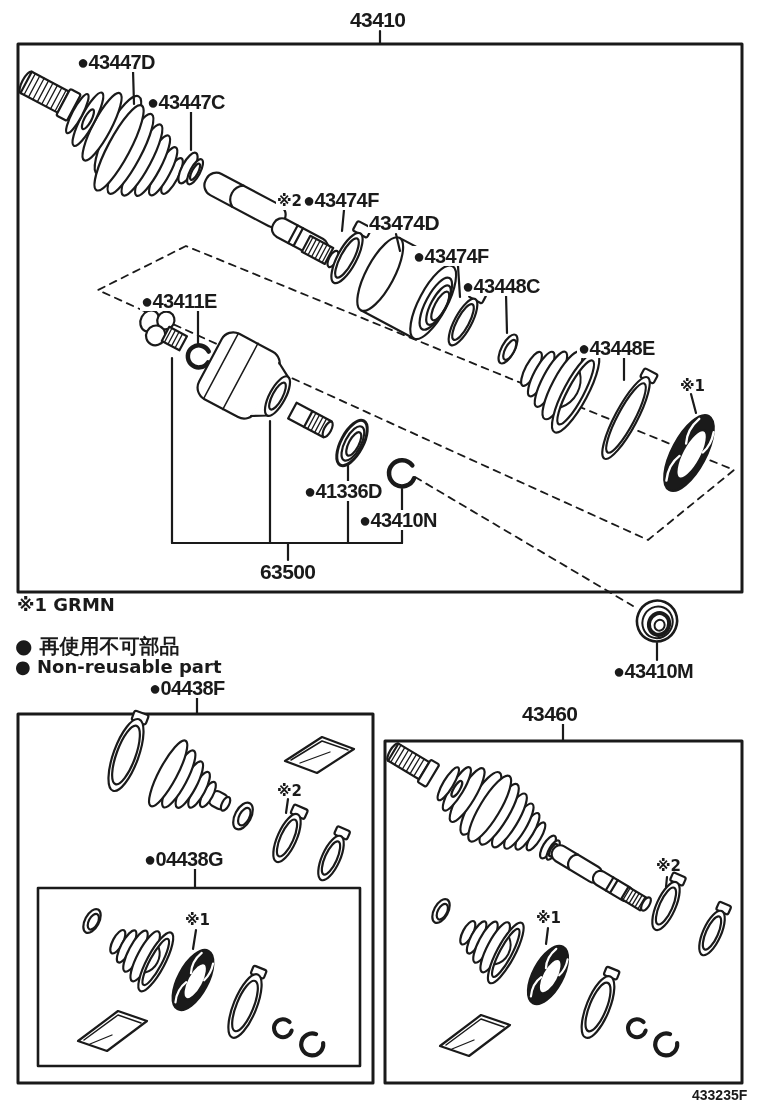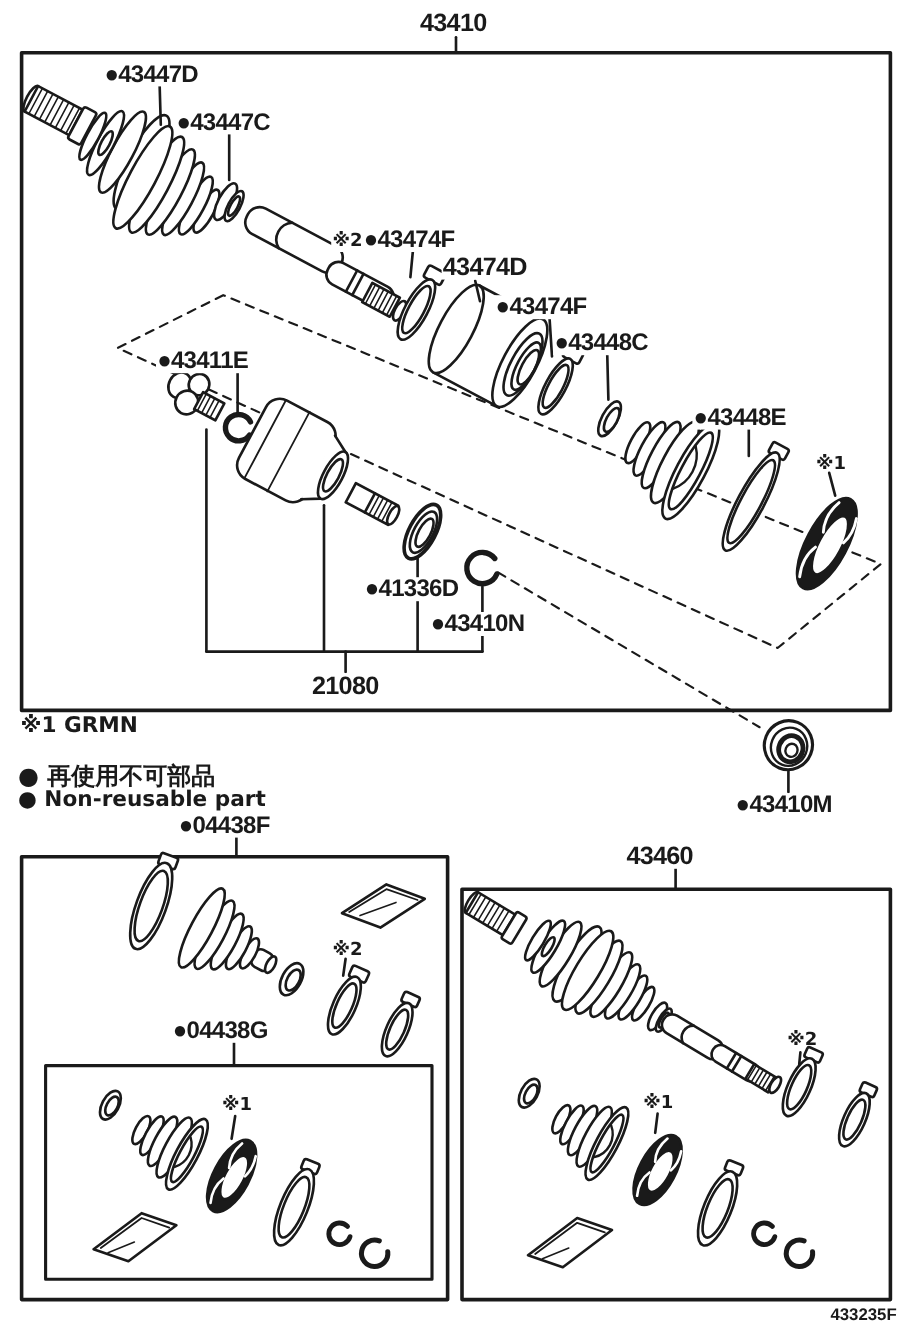--- a/index.html
+++ b/index.html
@@ -338,32 +338,32 @@
     <line x1="563" y1="723" x2="563" y2="740"></line>
     <line x1="288" y1="799" x2="286" y2="813"></line>
     <line x1="196" y1="930" x2="193" y2="949"></line>
     <line x1="667" y1="877" x2="666" y2="887"></line>
     <line x1="548" y1="928" x2="546" y2="944"></line>
   </g>
 </g>
 </svg>
 
 <div class="lbl big" style="left:349px;top:9px">43410</div>
-<div class="lbl" style="left:86px;top:52px">●43447D</div>
+<div class="lbl" style="left:76px;top:52px">●43447D</div>
 <div class="lbl" style="left:146px;top:92px">●43447C</div>
 <div class="lbl" style="left:276px;top:190px"><span class="ref">※2</span><span>●43474F</span></div>
 <div class="lbl big" style="left:368px;top:212px">43474D</div>
 <div class="lbl" style="left:412px;top:246px">●43474F</div>
 <div class="lbl" style="left:461px;top:276px">●43448C</div>
-<div class="lbl" style="left:130px;top:291px">●43411E</div>
+<div class="lbl" style="left:140px;top:291px">●43411E</div>
 <div class="lbl" style="left:577px;top:338px">●43448E</div>
 <div class="lbl refonly" style="left:679px;top:379px">※1</div>
 <div class="lbl" style="left:303px;top:481px">●41336D</div>
 <div class="lbl" style="left:358px;top:510px">●43410N</div>
-<div class="lbl big" style="left:259px;top:561px">21080</div>
+<div class="lbl big" style="left:259px;top:561px">63500</div>
 <div class="lbl" style="left:612px;top:661px">●43410M</div>
 <div class="lbl" style="left:148px;top:678px">●04438F</div>
 <div class="lbl refonly" style="left:276px;top:784px">※2</div>
 <div class="lbl" style="left:143px;top:849px">●04438G</div>
 <div class="lbl refonly" style="left:184px;top:913px">※1</div>
 <div class="lbl big" style="left:521px;top:703px">43460</div>
 <div class="lbl refonly" style="left:655px;top:859px">※2</div>
 <div class="lbl refonly" style="left:535px;top:911px">※1</div>
 
 <div class="note" style="left:17px;top:596px">※1 GRMN</div>

